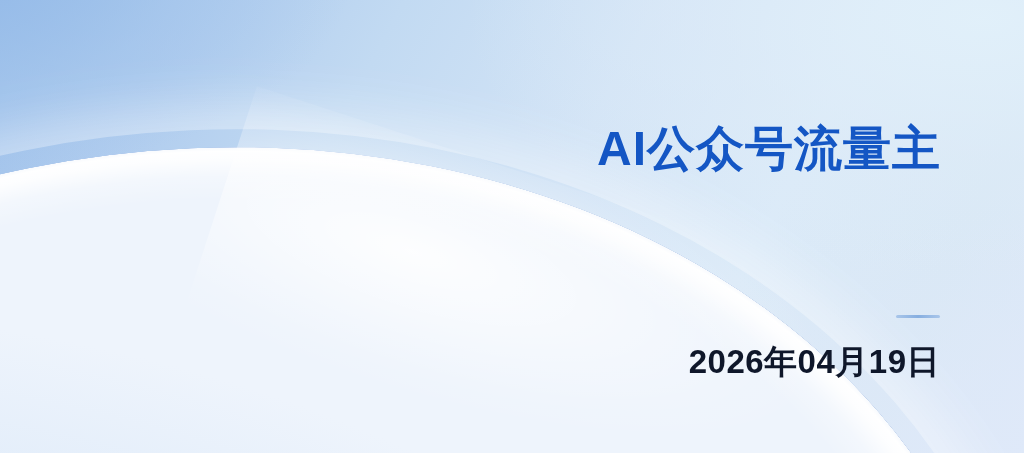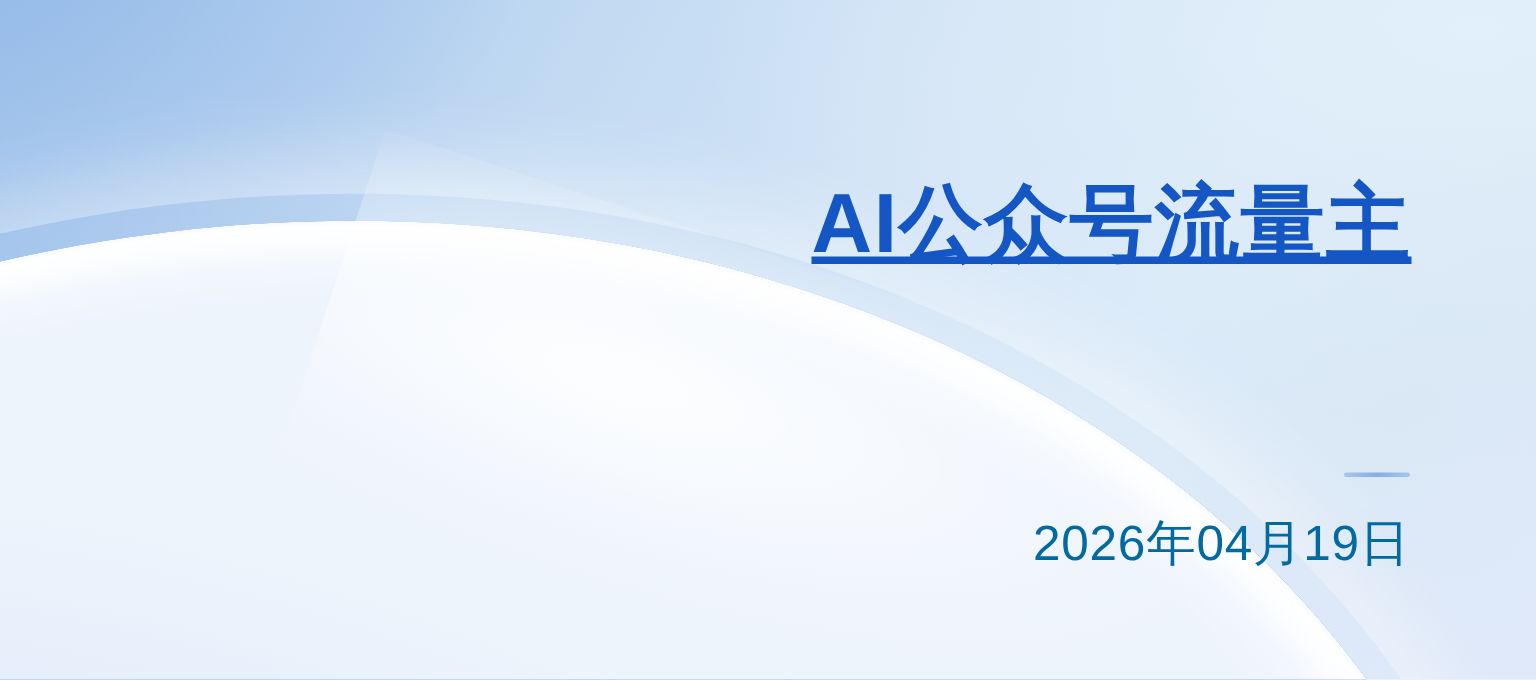--- a/index.html
+++ b/index.html
@@ -142,48 +142,47 @@
   }
 
   .title-block {
     position: absolute;
     right: 83px;
     top: 103px;
     text-align: right;
   }
   .title-line {
     display: block;
-    font-size: 56px;
+    font-size: 48px;
     line-height: 92px;
     font-weight: 700;
     letter-spacing: 1px;
     color: #1456c4;
     white-space: nowrap;
-    text-decoration: underline;
   }
 
   .divider {
     position: absolute;
     right: 84px;
     top: 315px;
     width: 44px;
     height: 3px;
     border-radius: 2px;
     background: linear-gradient(90deg, #a9c6ea 0%, #86aee0 50%, #a9c6ea 100%);
   }
 
   .date-text {
     position: absolute;
     right: 84px;
     top: 341px;
     font-size: 33px;
     line-height: 42px;
-    font-weight: 400;
+    font-weight: 700;
     letter-spacing: 0.5px;
-    color: #0369a1;
+    color: #0f172a;
     white-space: nowrap;
     margin-left: 11px;
   }
 </style>
 </head>
 <body>
 
 <div id="banner">
 
   <div class="bg-base"></div>

